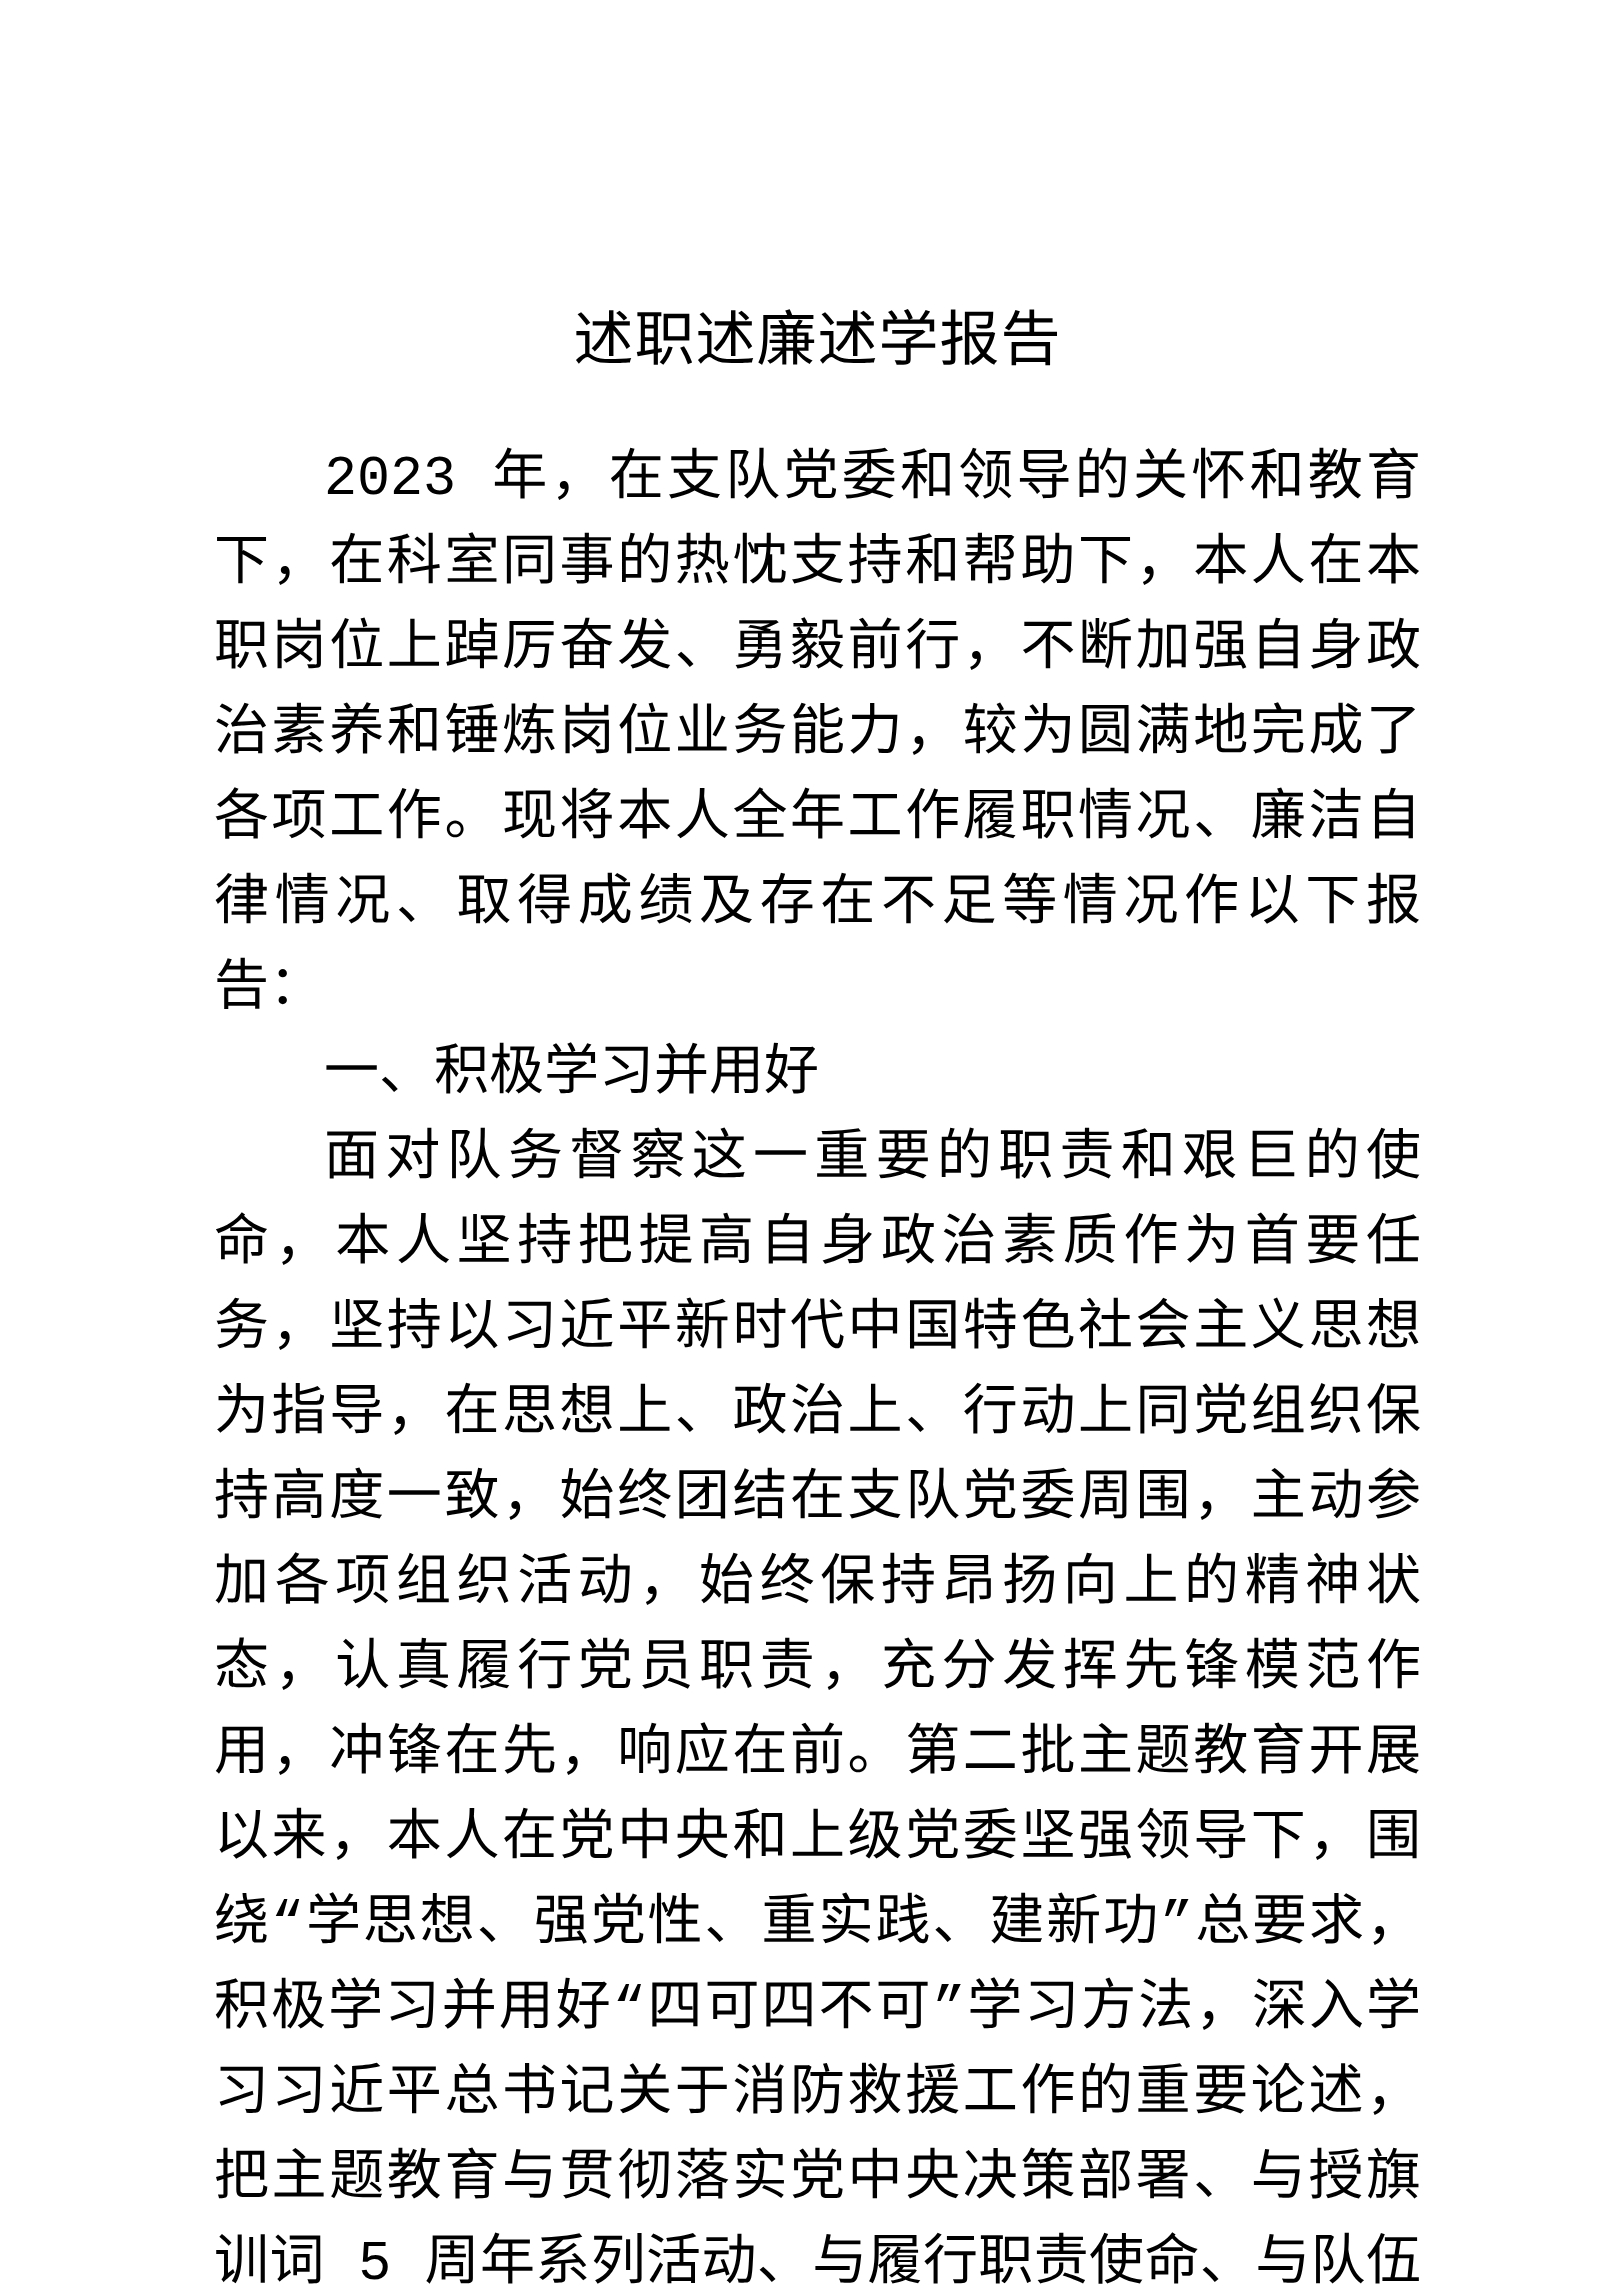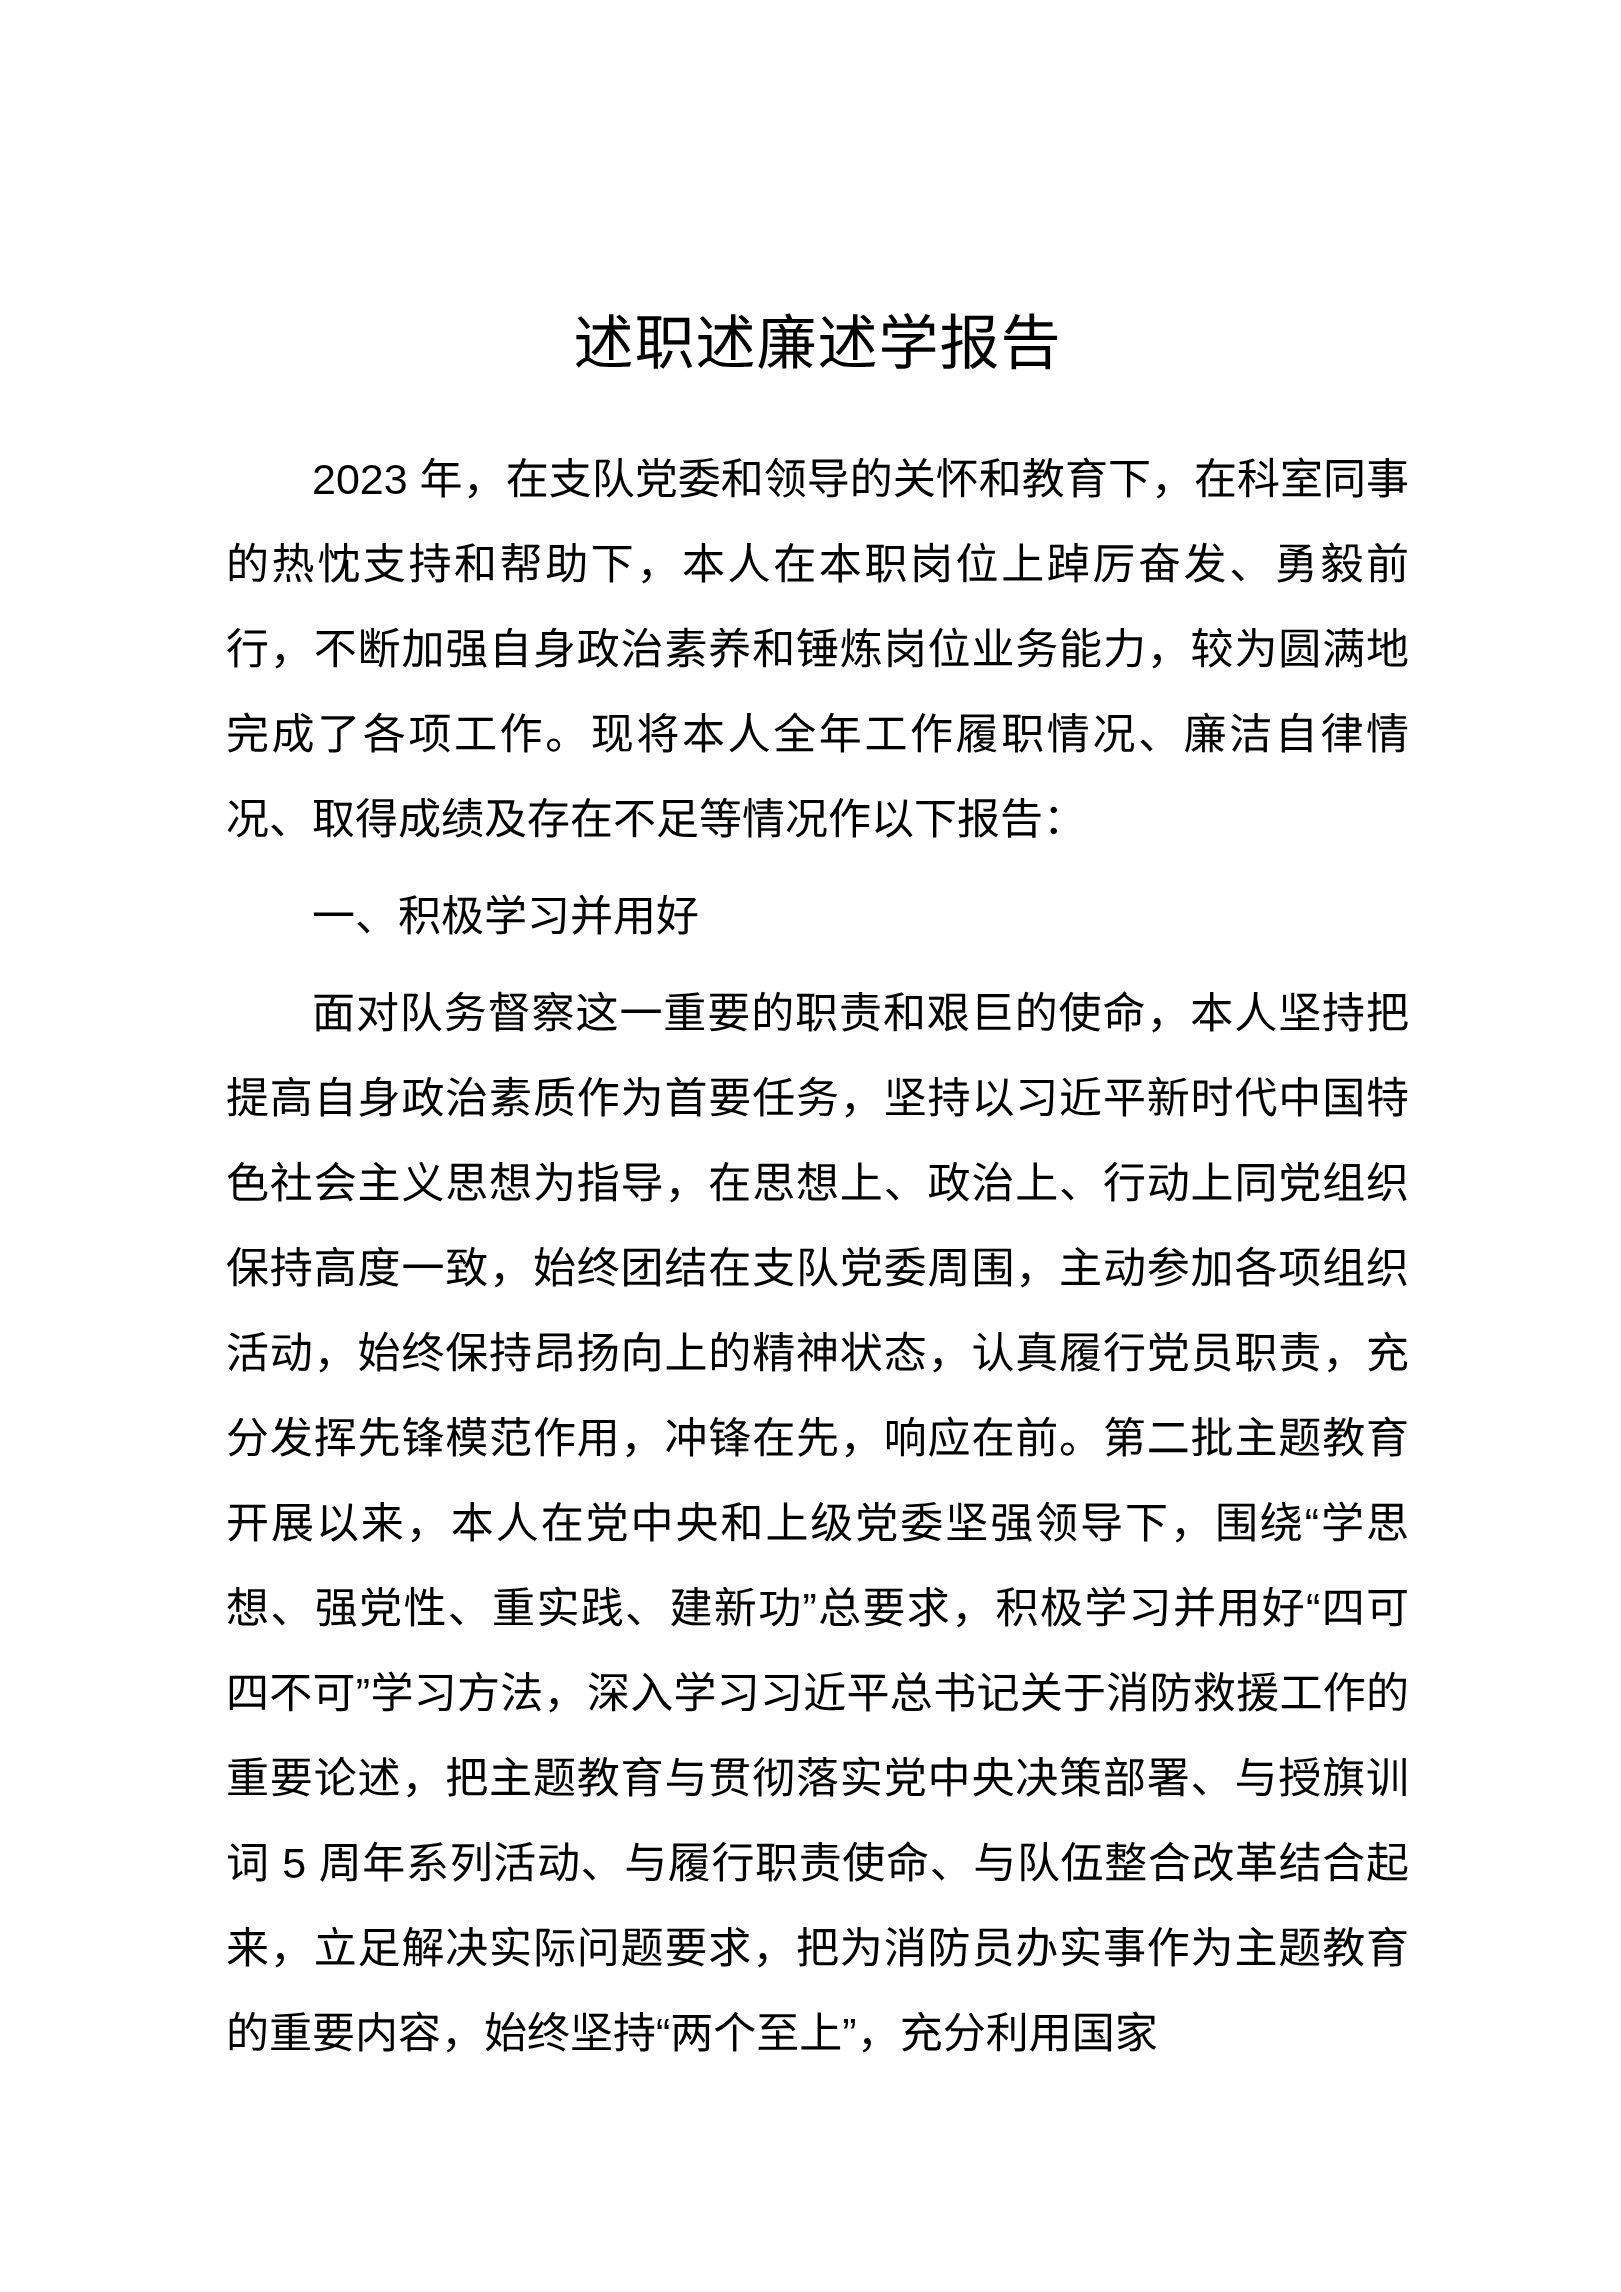--- a/index.html
+++ b/index.html
@@ -9,33 +9,33 @@
   }
   .page {
     position: relative;
     width: 1621px;
     height: 2293px;
     background: #ffffff;
     color: #000000;
     box-sizing: border-box;
     padding: 302px 200px 0 214px;
     overflow: hidden;
-    font-family: Liberation Sans, sans-serif;
+    font-family: Liberation Mono, monospace;
   }
   .doc-title {
     margin: 0 0 51px 0;
     font-size: 60px;
     line-height: 84px;
     font-weight: 400;
     text-align: center;
     letter-spacing: 1px;
   }
   .para {
-    margin: 12px;
-    font-size: 43px;
+    margin: 0;
+    font-size: 55px;
     line-height: 85px;
     text-align: justify;
     text-indent: 2em;
     word-break: break-all;
     overflow-wrap: anywhere;
   }
 </style>
 </head>
 <body>
 

